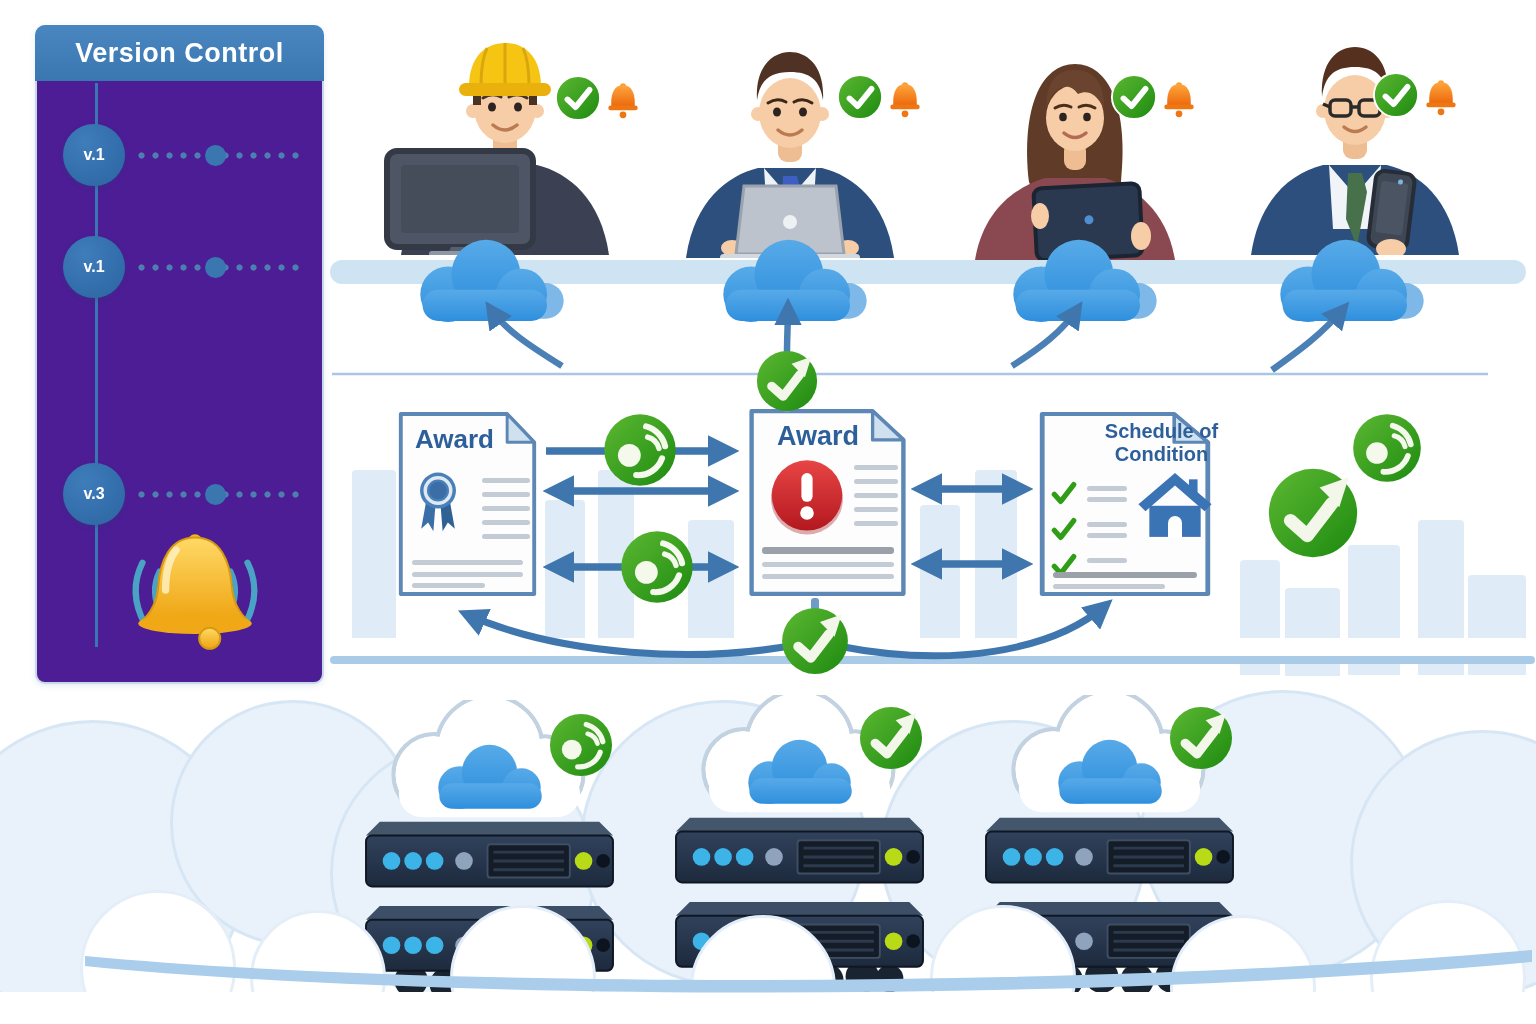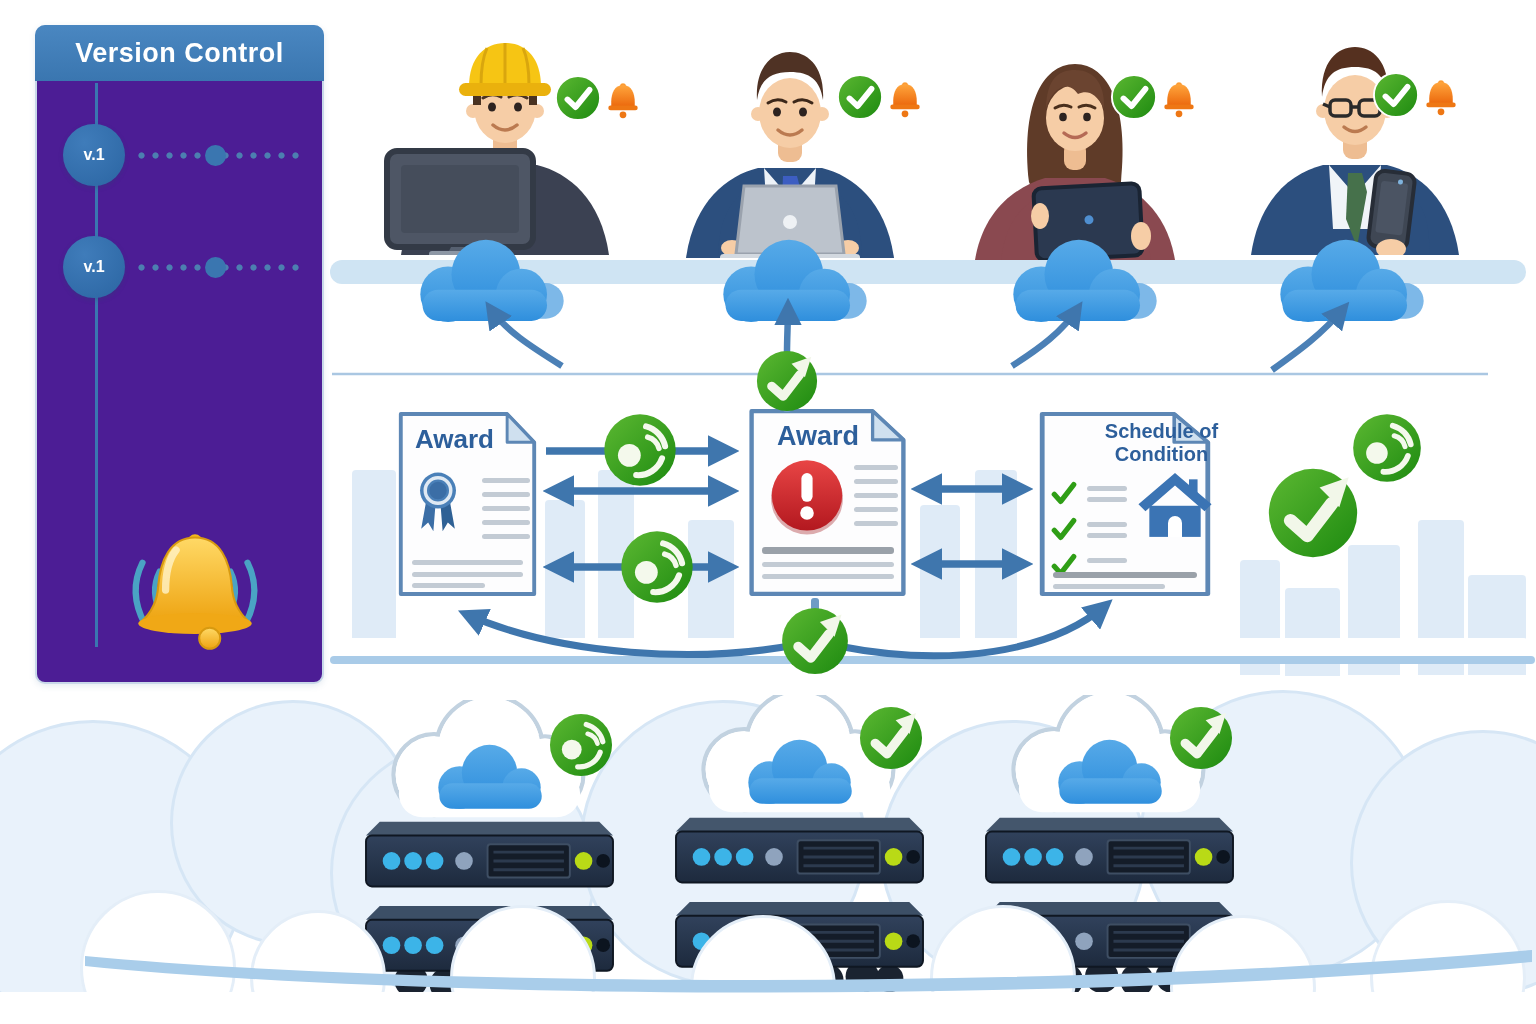--- a/index.html
+++ b/index.html
@@ -239,20 +239,25 @@
     <div class="vrow" style="top:97px;">
       <div class="vnode">v.1</div>
       <div class="vdots"></div>
       <div class="vdot"></div>
     </div>
     <div class="vrow" style="top:209px;">
       <div class="vnode">v.1</div>
       <div class="vdots"></div>
       <div class="vdot"></div>
     </div>
+    <div class="vrow" style="top:436px;">
+      <div class="vnode">v.3</div>
+      <div class="vdots"></div>
+      <div class="vdot"></div>
+    </div>
     <svg class="abs" style="left:68px;top:500px;" width="180" height="126" viewBox="0 0 140 120">
         <use href="#sym-goldbell"></use>
       </svg>
   </section>
 
   <svg class="person" style="left:375px;top:15px;" width="260" height="240" viewBox="0 0 260 240">
     <path d="M26,240 C34,184 66,158 98,150 L162,150 C194,158 226,184 234,240 Z" fill="#3b4152"></path>
     <path d="M104,150 L130,180 L156,150 L152,214 L108,214 Z" fill="#eef2f6"></path>
     <path d="M123,158 L137,158 L142,177 L132,230 L121,203 Z" fill="#26407e"></path>
     <rect x="118" y="116" width="24" height="28" rx="9" fill="#eebd92"></rect>

